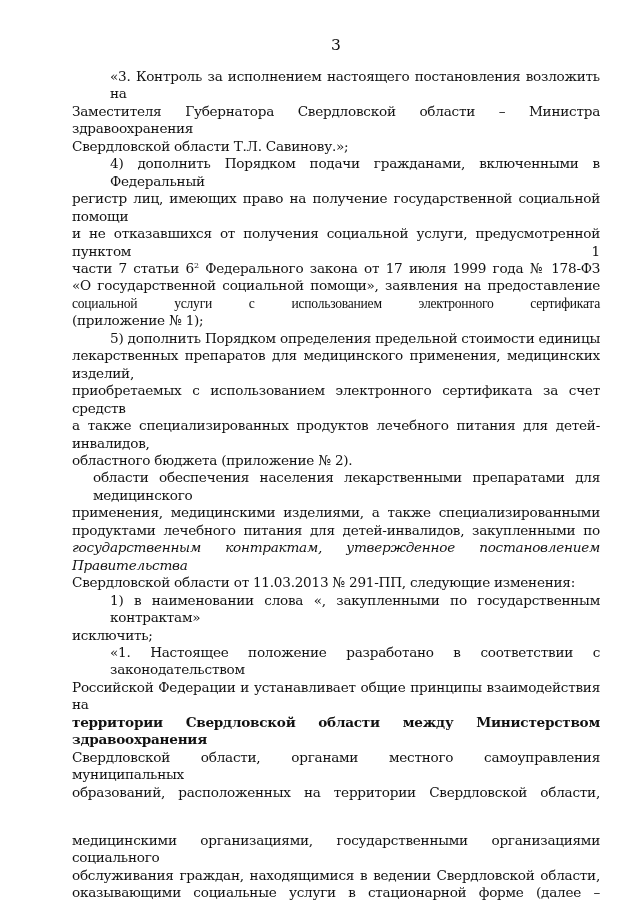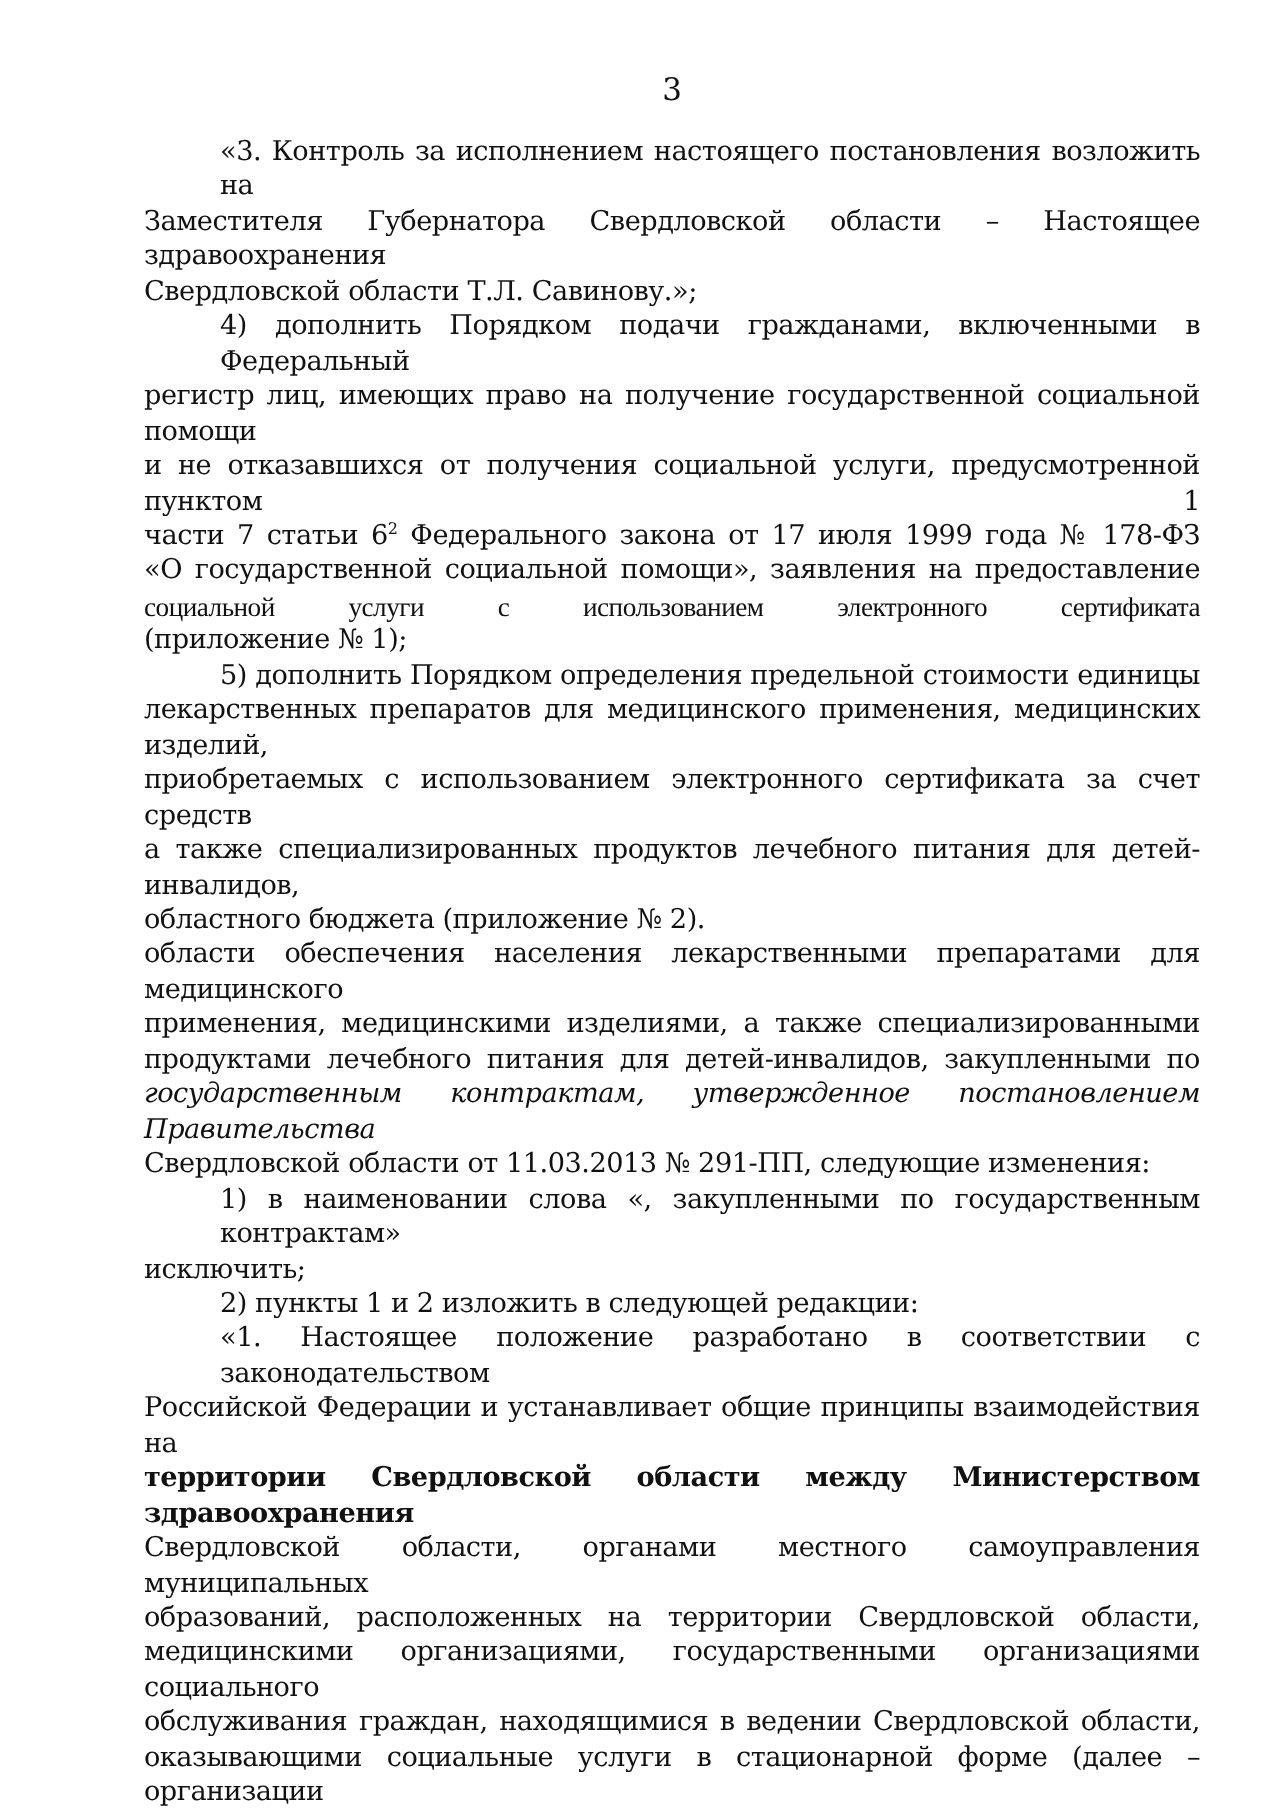--- a/index.html
+++ b/index.html
@@ -62,21 +62,21 @@
   </style>
 </head>
 <body>
 
 <div class="page-number">3</div>
 
 <div class="content">
 
   <p class="para">
     <span class="line first" style="white-space: normal; text-align-last: justify; text-align: justify;">«3. Контроль за исполнением настоящего постановления возложить на</span>
-    <span class="line" style="white-space: normal; text-align-last: justify; text-align: justify;">Заместителя Губернатора Свердловской области – Настоящее здравоохранения</span>
+    <span class="line" style="white-space: normal; text-align-last: justify; text-align: justify;">Заместителя Губернатора Свердловской области – Министра здравоохранения</span>
     <span class="line last">Свердловской области Т.Л. Савинову.»;</span>
   </p>
 
   <p class="para">
     <span class="line first" style="white-space: normal; text-align-last: justify; text-align: justify;">4) дополнить Порядком подачи гражданами, включенными в Федеральный</span>
     <span class="line" style="white-space: normal; text-align-last: justify; text-align: justify;">регистр лиц, имеющих право на получение государственной социальной помощи</span>
     <span class="line" style="white-space: normal; text-align-last: justify; text-align: justify;">и не отказавшихся от получения социальной услуги, предусмотренной пунктом 1</span>
     <span class="line" style="white-space: normal; text-align-last: justify; text-align: justify;"><span>части 7 статьи 6</span><sup>2</sup><span> Федерального закона от 17 июля 1999 года № 178-ФЗ</span></span>
     <span class="line" style="white-space: normal; text-align-last: justify; text-align: justify;">«О государственной социальной помощи», заявления на предоставление</span>
     <span class="line" style="white-space: normal; text-align-last: justify; text-align: justify; font-family: Liberation Serif, serif;">социальной услуги с использованием электронного сертификата</span>
@@ -85,41 +85,38 @@
 
   <p class="para">
     <span class="line first" style="white-space: normal; text-align-last: justify; text-align: justify;">5) дополнить Порядком определения предельной стоимости единицы</span>
     <span class="line" style="white-space: normal; text-align-last: justify; text-align: justify;">лекарственных препаратов для медицинского применения, медицинских изделий,</span>
     <span class="line" style="white-space: normal; text-align-last: justify; text-align: justify;">приобретаемых с использованием электронного сертификата за счет средств</span>
     <span class="line" style="white-space: normal; text-align-last: justify; text-align: justify;">а также специализированных продуктов лечебного питания для детей-инвалидов,</span>
     <span class="line last">областного бюджета (приложение № 2).</span>
   </p>
 
   <p class="para">
-    <span class="line" style="white-space: normal; text-align-last: justify; text-align: justify;">области обеспечения населения лекарственными препаратами для медицинского</span>
+    <span class="line" style="white-space: normal; text-align-last: justify; text-align: justify; margin-left: 21px;">области обеспечения населения лекарственными препаратами для медицинского</span>
     <span class="line" style="white-space: normal; text-align-last: justify; text-align: justify;">применения, медицинскими изделиями, а также специализированными</span>
     <span class="line" style="white-space: normal; text-align-last: justify; text-align: justify;">продуктами лечебного питания для детей-инвалидов, закупленными по</span>
     <span class="line" style="white-space: normal; text-align-last: justify; text-align: justify; font-style: italic;">государственным контрактам, утвержденное постановлением Правительства</span>
     <span class="line last">Свердловской области от 11.03.2013 № 291-ПП, следующие изменения:</span>
   </p>
 
   <p class="para">
     <span class="line first" style="white-space: normal; text-align-last: justify; text-align: justify;">1) в наименовании слова «, закупленными по государственным контрактам»</span>
     <span class="line last">исключить;</span>
   </p>
 
-  <p class="para">
-    <span class="line first last">2) пункты 1 и 2 изложить в следующей редакции:</span>
-  </p>
 
   <p class="para">
     <span class="line first" style="white-space: normal; text-align-last: justify; text-align: justify;">«1. Настоящее положение разработано в соответствии с законодательством</span>
     <span class="line" style="white-space: normal; text-align-last: justify; text-align: justify;">Российской Федерации и устанавливает общие принципы взаимодействия на</span>
     <span class="line" style="white-space: normal; text-align-last: justify; text-align: justify; font-weight: bold;">территории Свердловской области между Министерством здравоохранения</span>
     <span class="line" style="white-space: normal; text-align-last: justify; text-align: justify;">Свердловской области, органами местного самоуправления муниципальных</span>
     <span class="line" style="white-space: normal; text-align-last: justify; text-align: justify;">образований, расположенных на территории Свердловской области,</span>
-    <span class="line" style="white-space: normal; text-align-last: justify; text-align: justify;">медицинскими организациями, государственными организациями социального</span>
+    <span class="line" style="white-space: normal; text-align-last: justify; text-align: justify; margin-top: 31px;">медицинскими организациями, государственными организациями социального</span>
     <span class="line" style="white-space: normal; text-align-last: justify; text-align: justify;">обслуживания граждан, находящимися в ведении Свердловской области,</span>
     <span class="line" style="white-space: normal; text-align-last: justify; text-align: justify;">оказывающими социальные услуги в стационарной форме (далее – организации</span>
 
   </p>
 
 </div>
 
 </body></html>

